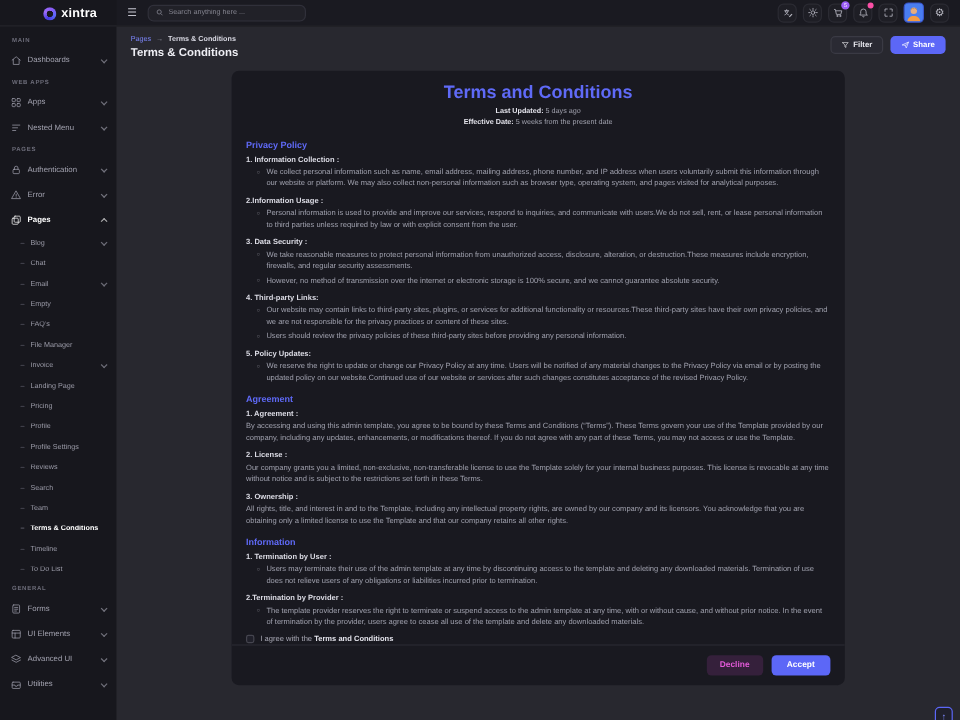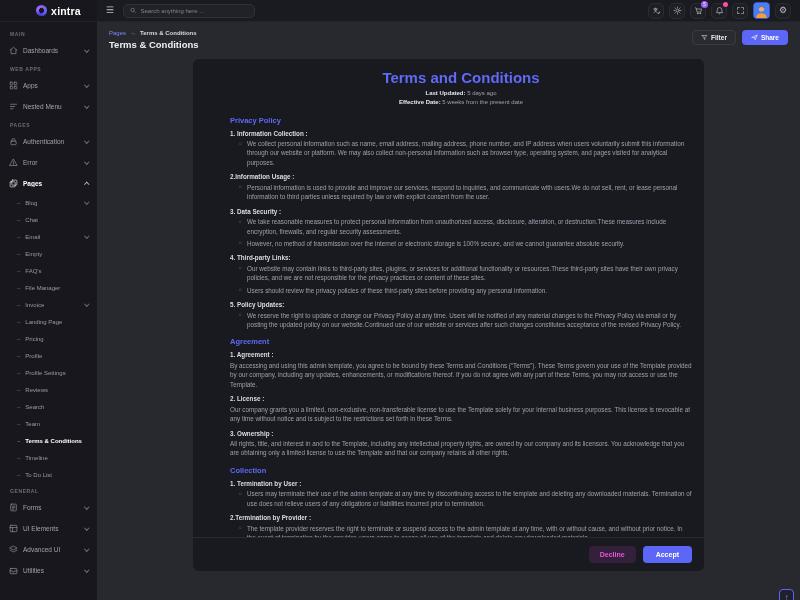--- a/index.html
+++ b/index.html
@@ -3,21 +3,21 @@
 <meta charset="utf-8">
 <style>
   * { box-sizing: border-box; margin: 0; padding: 0; }
   html,body { width:800px; height:600px; overflow:hidden; background:#28282f;
     font-family:"Liberation Sans","DejaVu Sans",sans-serif; }
   .app { position:relative; width:800px; height:600px; }
 
   
   .topbar { position:absolute; top:0; left:0; right:0; height:22px; background:#17171d;
     border-bottom:1px solid #23232a; display:flex; align-items:center; z-index:20; }
-  .logo-area { width:97px; display:flex; align-items:center; justify-content:center; gap:4px; flex:0 0 97px;padding-left:20px; }
+  .logo-area { width:97px; display:flex; align-items:flex-end; justify-content:center; gap:4px; flex:0 0 97px;padding-left:20px; }
   .logo-icon { width:11px; height:11px; border-radius:50%;
     background:radial-gradient(circle,#17171d 0 2.6px,transparent 2.8px),
                conic-gradient(from 20deg,#8b5cf6,#5c67f7,#4438e0,#9b6cf9,#8b5cf6); }
   .logo-text { color:#ffffff; font-size:10.5px; font-weight:700; letter-spacing:.2px; }
   .topbar-main { flex:1; height:100%; display:flex; align-items:center; gap:9px; padding:0 9px; background:#1a1a21; }
   .hamburger { background:none; border:none; color:#c2c2cc; font-size:9px; cursor:pointer; line-height:1; }
   .search { display:flex; align-items:center; gap:4px; background:#212128; border:1px solid #30303a;
     border-radius:5px; height:14px; padding:0 6px; width:132px; }
   .search svg { width:7px; height:7px; stroke:#8a8a96; }
   .search input { background:transparent; border:none; outline:none; color:#cfcfd8; font-size:6px;
@@ -68,21 +68,21 @@
   .btn { display:flex; align-items:center; gap:3px; height:15px; border-radius:4px;
     font-size:6.5px; font-weight:600; font-family:inherit; cursor:pointer; }
   .btn svg { width:7px; height:7px; stroke:currentColor; fill:none; stroke-width:1.8;
     stroke-linecap:round; stroke-linejoin:round; }
   .btn-filter { background:#2a2a33; border:1px solid #3a3a44; color:#e8e8ee; padding:0 8px; }
   .btn-share { background:#5c67f7; border:none; color:#ffffff; padding:0 9px; }
 
   
   .card { width:511px; margin:0 auto; background:#191920; border-radius:6px; height:512px;
     display:flex; flex-direction:column; overflow:hidden; }
-  .card-body { padding:9px 12px 0; flex:1; overflow:hidden;margin-left:25px; }
+  .card-body { padding:9px 12px 0; flex:1; overflow:hidden; }
   .t-title { text-align:center; color:#5f6af7; font-size:15px; font-weight:700; margin:1px 0 3px; }
   .t-meta { text-align:center; font-size:6px; color:#9fa0ac; line-height:1.55; }
   .t-meta b { color:#e6e6ee; }
   .sec-heading { color:#5f6af7; font-size:7.5px; font-weight:700; margin:8px 0 4px; }
   .blk { margin-bottom:5px; }
   .blk-title { font-size:6.3px; font-weight:700; color:#dcdce5; margin-bottom:1px; line-height:1.5; }
   .blk p { font-size:6.3px; color:#9fa0ad; line-height:1.5; }
   ul.bullets { list-style:none; padding-left:9px; }
   ul.bullets li { position:relative; font-size:6.3px; color:#9fa0ad; line-height:1.5;
     padding-left:8px; margin-bottom:3px; }
@@ -423,21 +423,21 @@
             <div class="blk-title">2. License :</div>
             <p>Our company grants you a limited, non-exclusive, non-transferable license to use the Template solely for your internal business purposes. This license is revocable at any time without notice and is subject to the restrictions set forth in these Terms.</p>
           </div>
           <div class="blk">
             <div class="blk-title">3. Ownership :</div>
             <p>All rights, title, and interest in and to the Template, including any intellectual property rights, are owned by our company and its licensors. You acknowledge that you are obtaining only a limited license to use the Template and that our company retains all other rights.</p>
           </div>
         </section>
 
         <section>
-          <h3 class="sec-heading">Collection</h3>
+          <h3 class="sec-heading">Information</h3>
           <div class="blk">
             <div class="blk-title">1. Termination by User :</div>
             <ul class="bullets">
                 <li>Users may terminate their use of the admin template at any time by discontinuing access to the template and deleting any downloaded materials. Termination of use does not relieve users of any obligations or liabilities incurred prior to termination.</li>
               </ul>
           </div>
           <div class="blk">
             <div class="blk-title">2.Termination by Provider :</div>
             <ul class="bullets">
                 <li>The template provider reserves the right to terminate or suspend access to the admin template at any time, with or without cause, and without prior notice. In the event of termination by the provider, users agree to cease all use of the template and delete any downloaded materials.</li>

